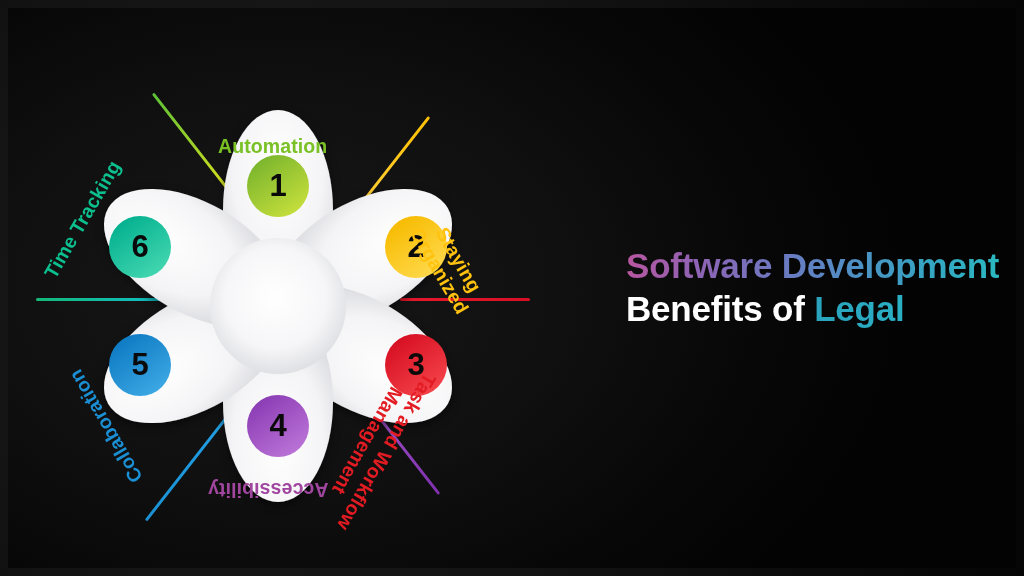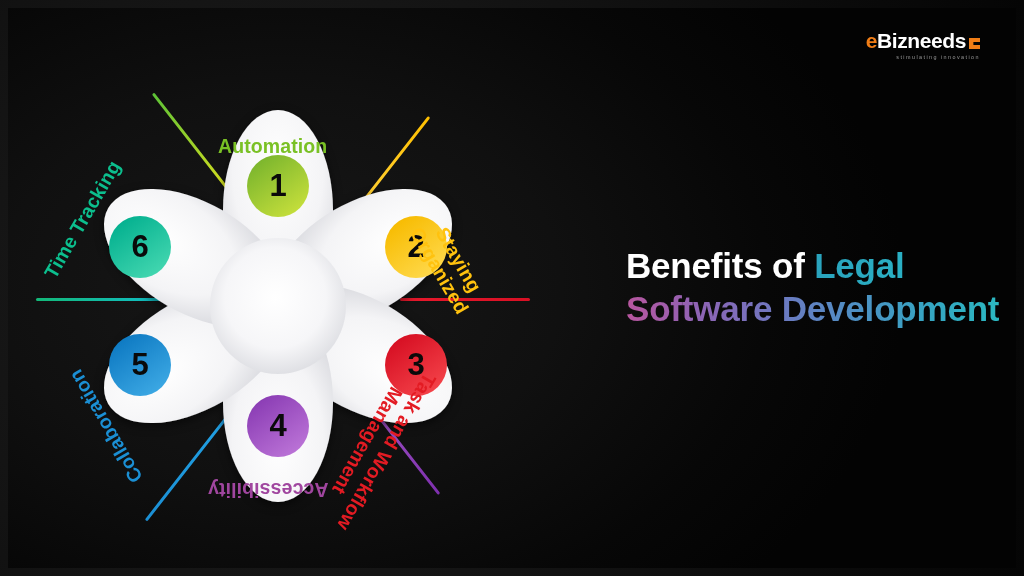--- a/index.html
+++ b/index.html
@@ -143,28 +143,24 @@
     transform-origin: 0% 50%;
   }
 </style>
 </head>
 <body>
 
 <div id="canvas">
   <div id="bg-dark"></div>
   <div id="bg-inner-dark"></div>
 
-  <div id="logo">
-    <div id="logo-wordmark"><span id="logo-e">e</span><span>Bizneeds</span><span id="logo-mark"></span></div>
-    <div id="logo-tagline">stimulating innovation</div>
-  </div>
 
   <div id="headline">
+    <span class="hl-line hl-grad-2">Software Development</span>
     <span class="hl-line"><span class="hl-white">Benefits of </span><span class="hl-grad-1">Legal</span></span>
-    <span class="hl-line hl-grad-2">Software Development</span>
   </div>
 
   <div id="diagram">
 
     <div class="connector" style="left:135px; top:18px; width:148px; background:linear-gradient(90deg,#5cc236,#f2e41a); transform:rotate(52deg);"></div>
     <div class="connector" style="left:320px; top:158px; width:148px; background:linear-gradient(90deg,#ffd54a,#ffc000); transform:rotate(-52deg);"></div>
     <div class="connector" style="left:382px; top:224px; width:130px; background:linear-gradient(90deg,#e8192c,#d81024);"></div>
     <div class="connector" style="left:330px; top:302px; width:148px; background:linear-gradient(90deg,#a75fc9,#7e2fae); transform:rotate(52deg);"></div>
     <div class="connector" style="left:128px; top:445px; width:148px; background:linear-gradient(90deg,#1b8fd4,#22a3e6); transform:rotate(-52deg);"></div>
     <div class="connector" style="left:18px; top:224px; width:144px; background:linear-gradient(90deg,#13b878,#11bfd4);"></div>

